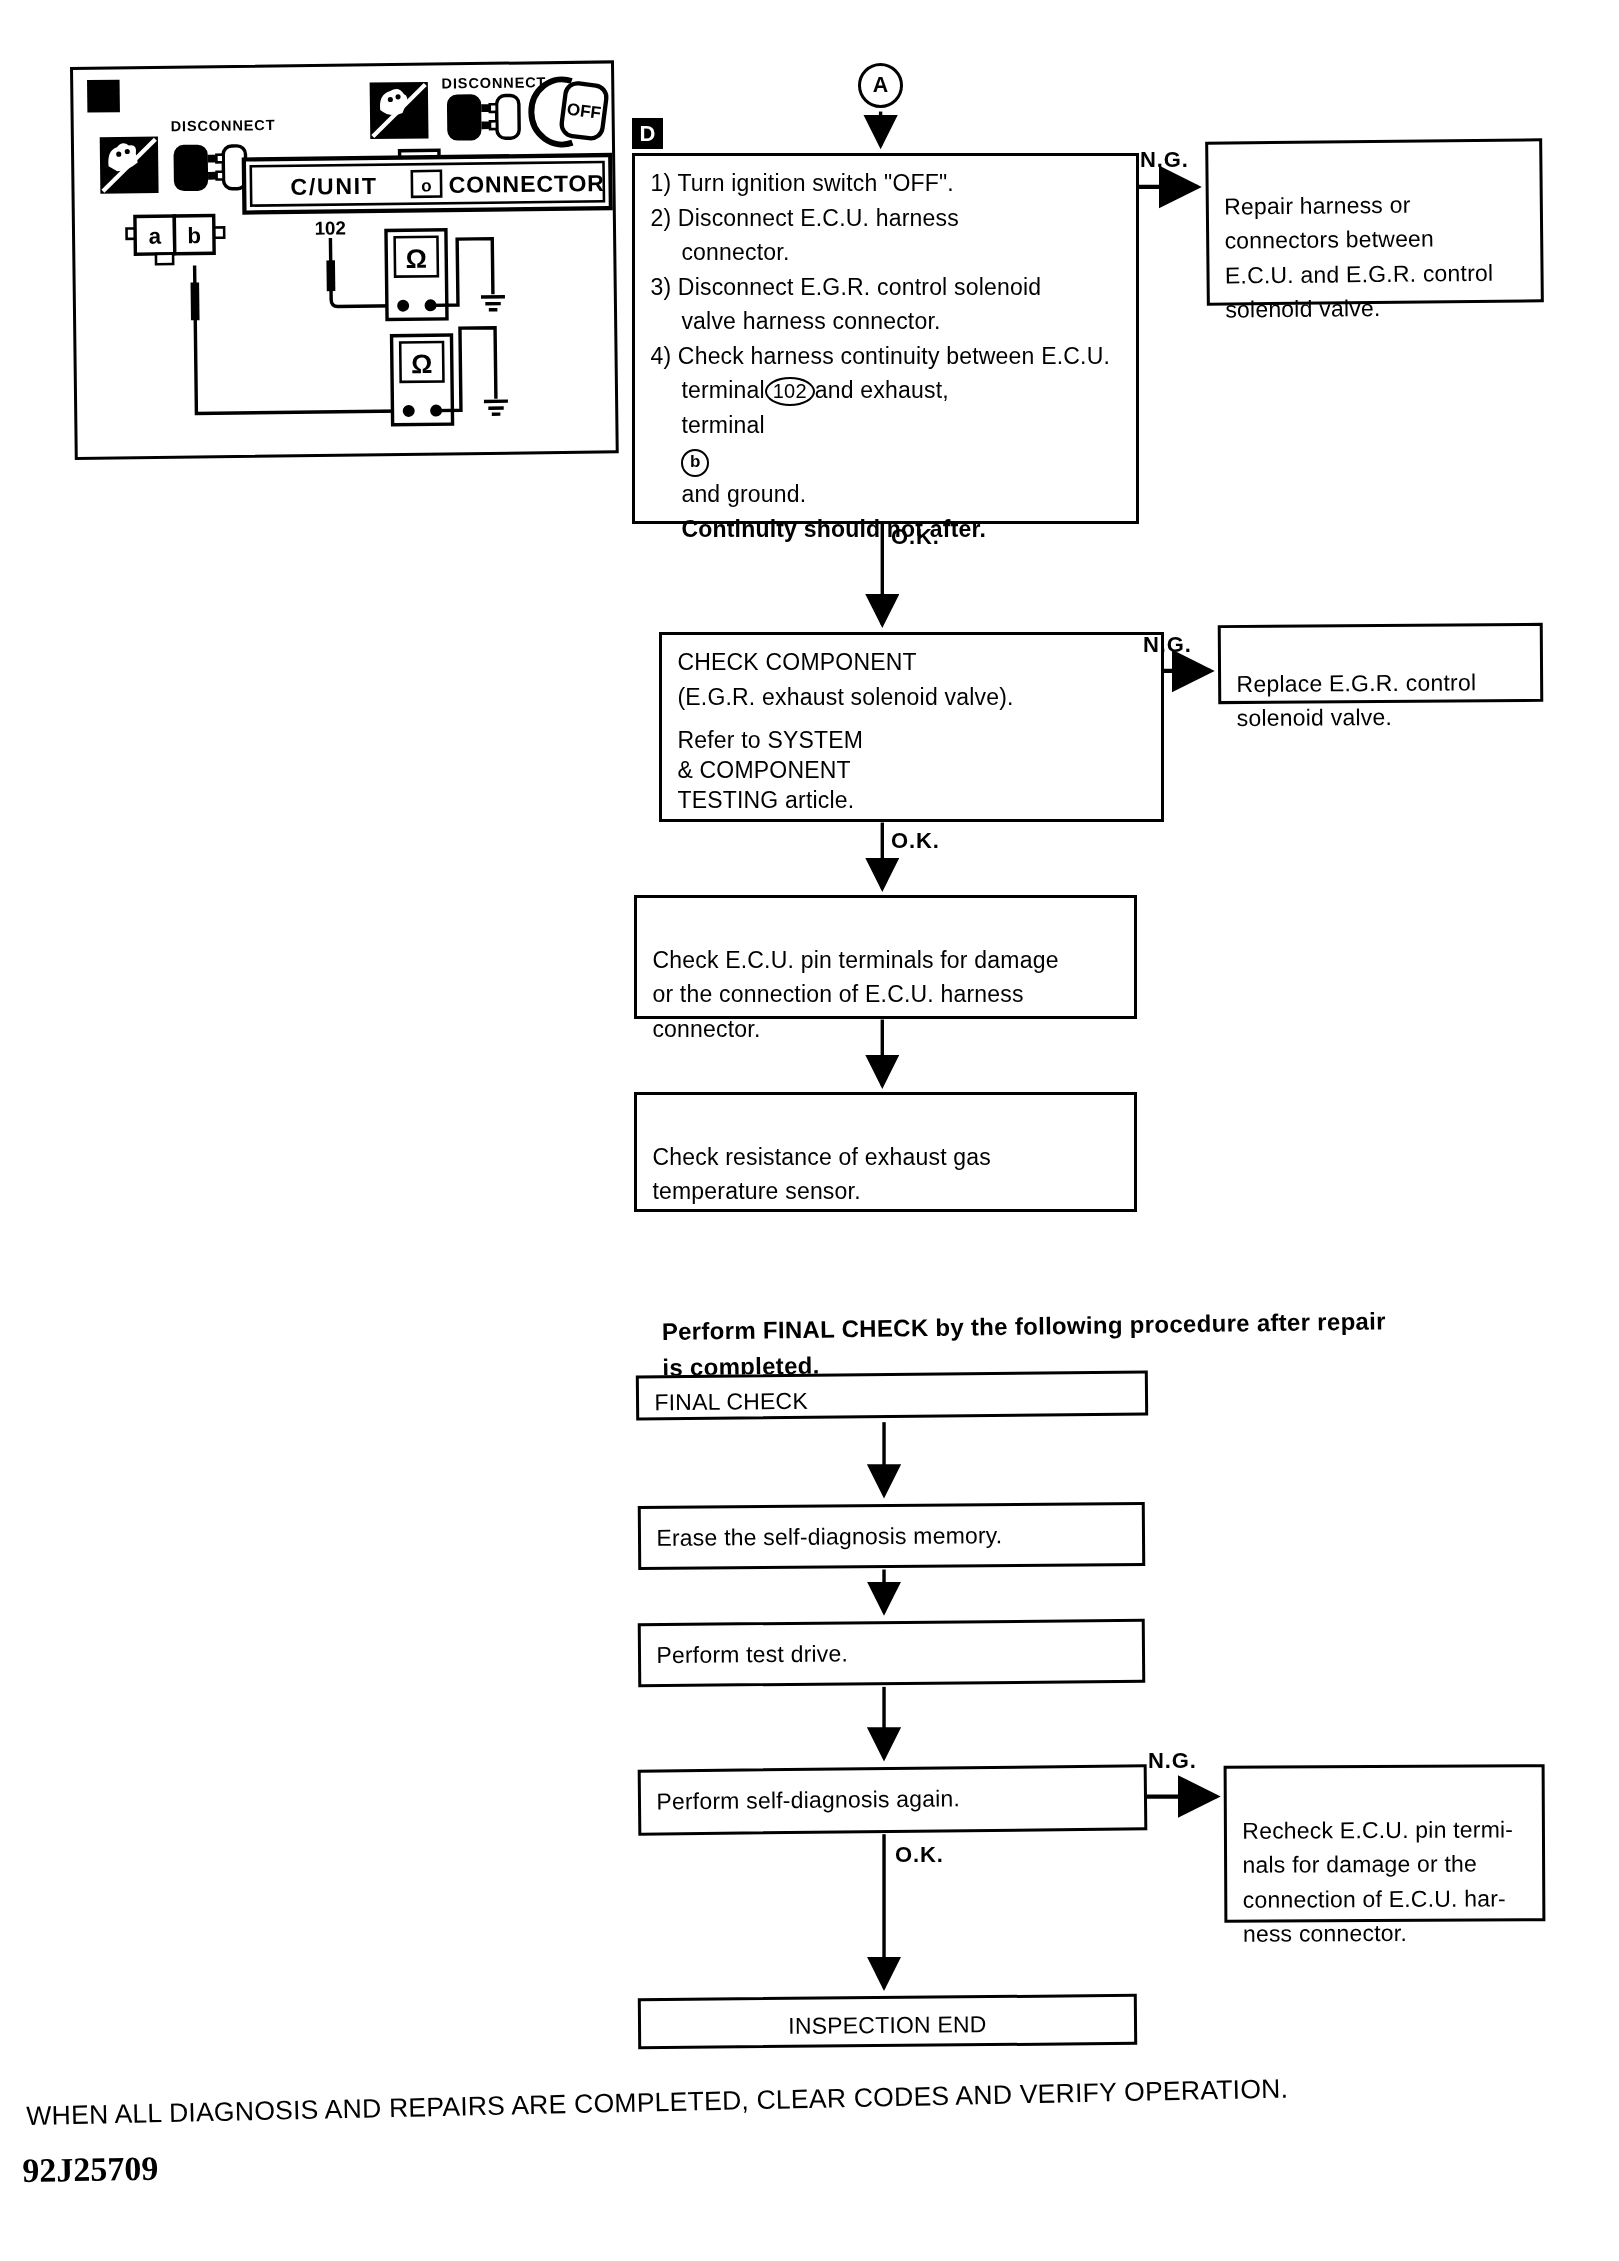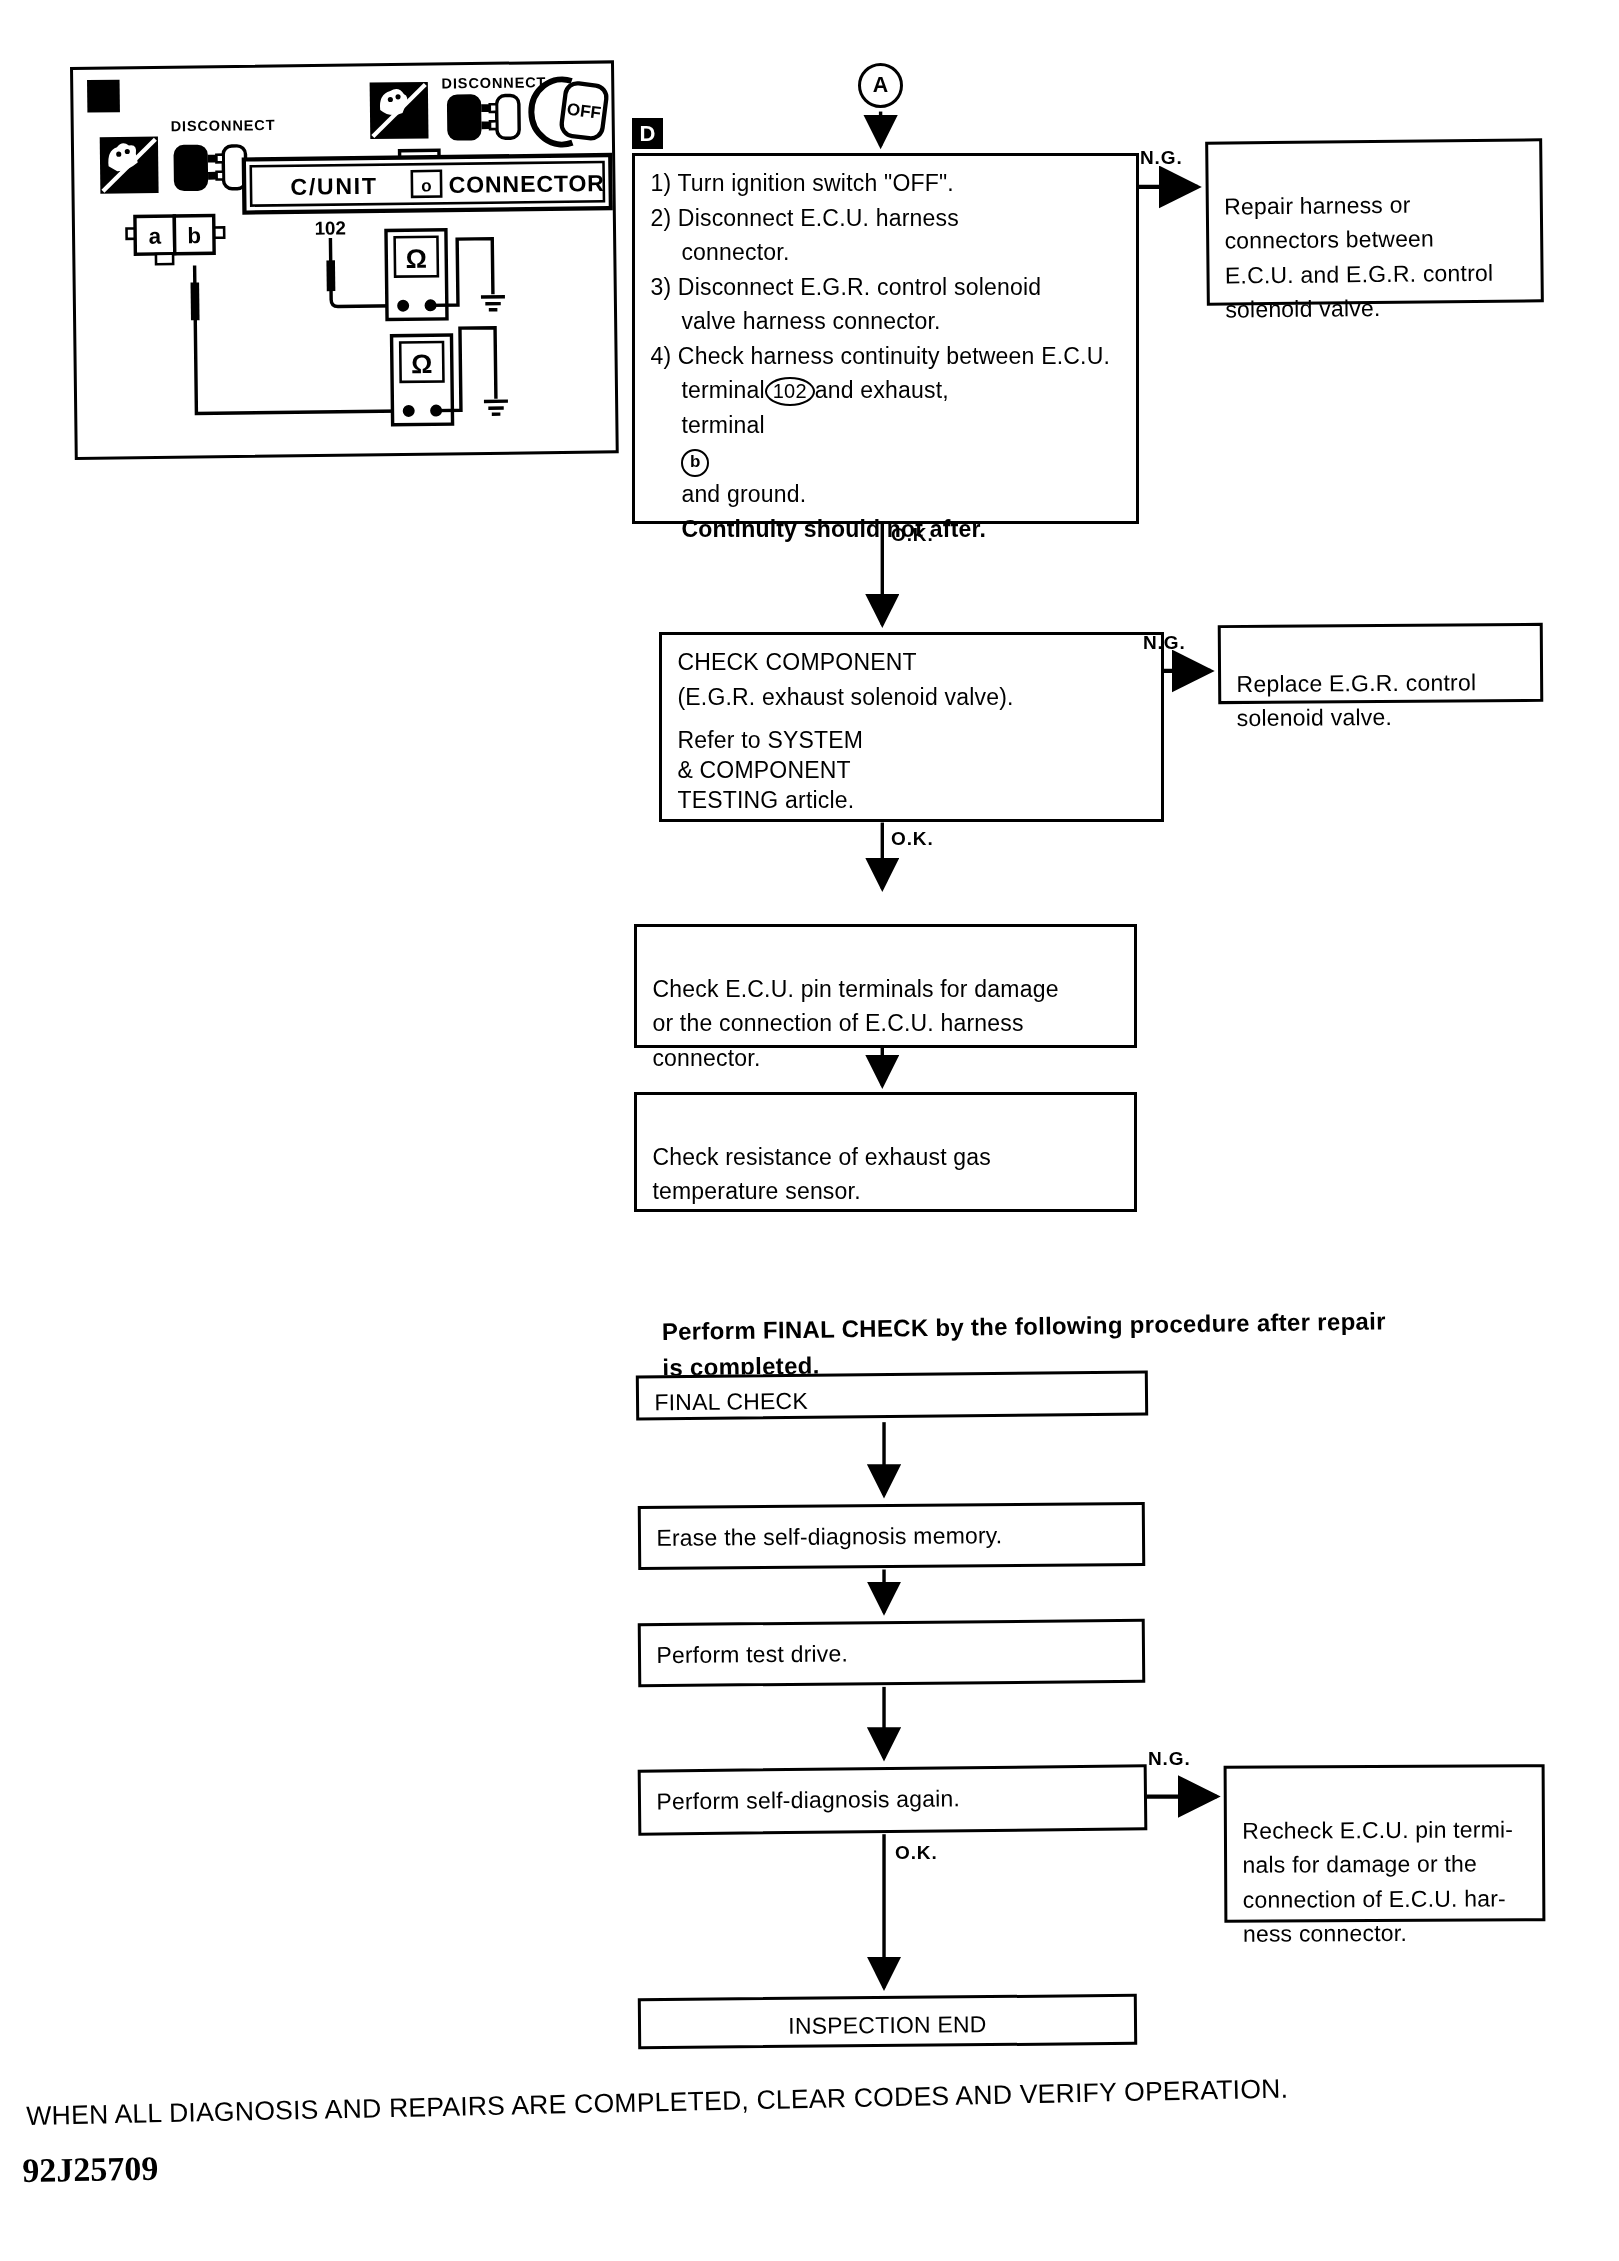--- a/index.html
+++ b/index.html
@@ -4,21 +4,21 @@
 <style>
   html,body{margin:0;padding:0;background:#e8e8e8;}
   .page{position:relative;width:1619px;height:2261px;background:#ffffff;color:#000;
         font-family:"Liberation Sans",sans-serif;overflow:hidden;}
   svg text{font-family:"Liberation Sans",sans-serif;fill:#000;}
   .panel{position:absolute;left:70px;top:67px;width:538px;height:387px;border:3.4px solid #000;
          transform:rotate(-0.7deg);transform-origin:left top;background:#fff;}
   .fbox{position:absolute;background:#fff;border:3.4px solid #000;padding:10.3px 15.4px;
         font-size:23px;line-height:1.5;letter-spacing:0.2px;}
   .ml{white-space:pre-line;}
-  .lbl{position:absolute;font-size:19px;font-weight:bold;letter-spacing:0.9px;}
+  .lbl{position:absolute;font-size:22px;font-weight:bold;letter-spacing:0.9px;}
   .badge{position:absolute;width:31px;height:31px;background:#000;color:#fff;font-weight:bold;
          font-size:22px;display:flex;align-items:center;justify-content:center;}
   .circleA{position:absolute;left:858px;top:63px;width:39px;height:39px;border:3.4px solid #000;
            border-radius:50%;display:flex;align-items:center;justify-content:center;
            font-weight:bold;font-size:21.4px;}
   .step{padding-left:31px;text-indent:-31px;white-space:pre-line;}
   .note{font-weight:bold;padding-left:31px;}
   .pill{display:inline-block;border:2.6px solid #000;border-radius:50%;padding:0 6px;
         font-size:20px;line-height:25px;text-indent:0;}
   .pinb{display:inline-block;width:24px;height:24px;border:2.6px solid #000;border-radius:50%;
@@ -208,21 +208,21 @@
 
   <div class="lbl" style="left:1143px;top:632px;"><span>N.G.</span></div>
 
   <div class="fbox ml" style="left:1218px;top:624px;width:288px;height:56px;padding-top:6.9px;line-height:1.45;transform:rotate(-0.4deg);">
     <span>Replace E.G.R. control
 solenoid valve.</span>
   </div>
 
   <div class="lbl" style="left:891px;top:828px;"><span>O.K.</span></div>
 
-  <div class="fbox ml" style="left:634px;top:924px;width:466px;height:97px;">
+  <div class="fbox ml" style="left:634px;top:895px;width:466px;height:97px;">
     <span>Check E.C.U. pin terminals for damage
 or the connection of E.C.U. harness
 connector.</span>
   </div>
 
   <div class="fbox ml" style="left:634px;top:1092px;width:466px;height:93px;">
     <span>Check resistance of exhaust gas
 temperature sensor.</span>
   </div>
 

